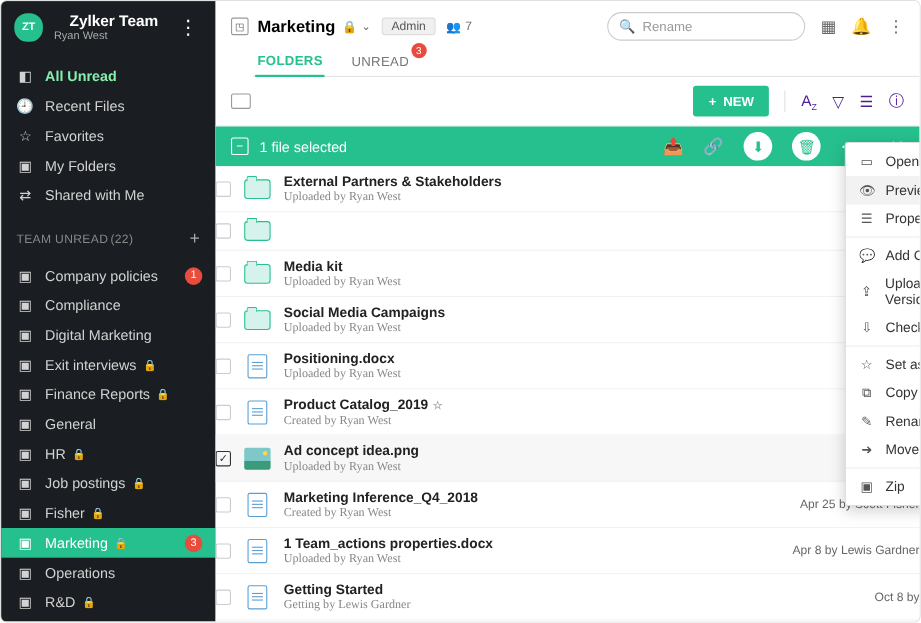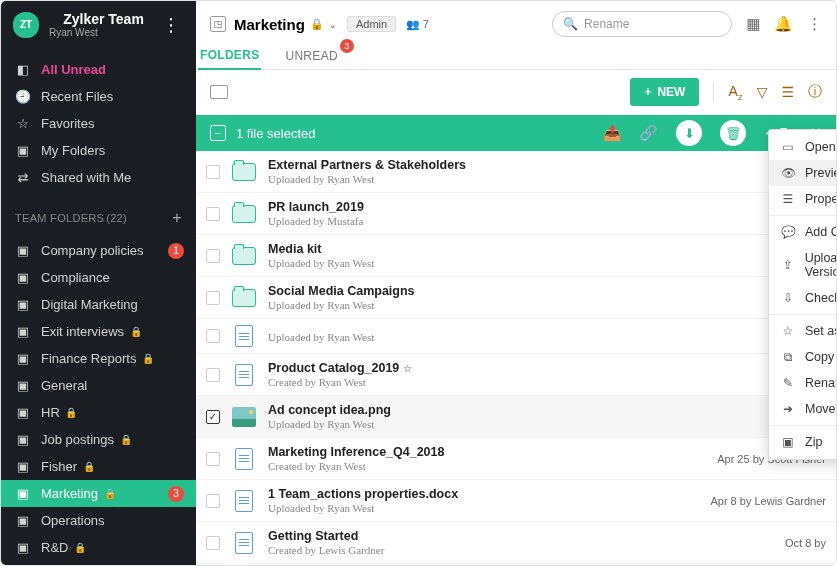--- a/index.html
+++ b/index.html
@@ -31,42 +31,42 @@
 .folder-icon-sq { width: 16px; height: 16px; border: 1px solid #999; border-radius: 2px; display: flex; align-items: center; justify-content: center; font-size: 9px; margin-right: 8px; color: #555; }
 .page-title { font-weight: 700; font-size: 15px; margin-right: 6px; }
 .small-lock { font-size: 11px; color: #666; margin-right: 4px; }
 .dropdown-caret { font-size: 10px; color: #666; margin-right: 10px; }
 .admin-chip { background: #f0f0f0; border: 1px solid #ddd; border-radius: 3px; padding: 1px 8px; font-size: 11px; color: #555; margin-right: 10px; }
 .member-count { display: flex; align-items: center; font-size: 11px; color: #666; gap: 3px; }
 .topbar-right { margin-left: auto; display: flex; align-items: center; gap: 14px; }
 .searchbox { border: 1px solid #ccc; border-radius: 14px; height: 26px; width: 180px; display: flex; align-items: center; padding: 0 10px; color: #999; font-size: 12px; gap: 6px; }
 .top-icon { color: #666; cursor: pointer; font-size: 15px; }
 
-.tabs { display: flex; align-items: center; padding: 0 2px; border-bottom: 1px solid #e5e5e5; font-size: 12px; height: 28px; }
+.tabs { display: flex; align-items: center; padding: 0 2px; border-bottom: 1px solid #e5e5e5; font-size: 12px; height: 28px; margin-left: 34px; }
 .tab { padding: 6px 2px; margin-right: 22px; color: #777; cursor: pointer; position: relative; letter-spacing: 0.3px; }
 .tab.active { color: #26c08e; border-bottom: 2px solid #26c08e; font-weight: 600; }
 .tab-badge { position: absolute; top: -4px; right: -14px; background: #e74c3c; color: #fff; border-radius: 8px; min-width: 14px; height: 14px; font-size: 9px; display: flex; align-items: center; justify-content: center; }
 
 .toolbar { display: flex; align-items: center; padding: 8px 14px; border-bottom: 1px solid #eee; }
 .view-icon { width: 18px; height: 14px; border: 1px solid #999; border-radius: 2px; position: relative; }
 .toolbar-right { margin-left: auto; display: flex; align-items: center; gap: 14px; }
 .new-btn { background: #26c08e; color: #fff; border: none; border-radius: 3px; height: 28px; padding: 0 14px; font-size: 12px; font-weight: 600; display: flex; align-items: center; gap: 6px; cursor: pointer; }
 .tool-sep { width: 1px; height: 20px; background: #e0e0e0; }
-.tool-icon { color: #a16207; cursor: pointer; font-size: 14px; }
+.tool-icon { color: #4c1d95; cursor: pointer; font-size: 14px; }
 
 .selection-bar { background: #26c08e; color: #fff; height: 36px; display: flex; align-items: center; padding: 0 14px; font-size: 13px; }
 .sel-left { display: flex; align-items: center; gap: 10px; flex: 1;}
 .sel-check { width: 16px; height: 16px; border: 1px solid #fff; border-radius: 2px; display: flex; align-items: center; justify-content: center; font-size: 11px; }
 .sel-icons { display: flex; align-items: center; gap: 18px; }
 .sel-action-icon { width: 26px; height: 26px; background: #fff; color: #26c08e; border-radius: 50%; display: flex; align-items: center; justify-content: center; font-size: 13px; cursor: pointer; }
 .sel-action-flat { color: #fff; cursor: pointer; font-size: 15px; }
 .sel-right { margin-left: auto; display: flex; align-items: center; gap: 10px; font-size: 12px; }
 
 .file-list { flex: 1; overflow-y: auto; }
-.file-row { display: flex; align-items: center; padding: 7px 10px; border-bottom: 1px solid #f2f2f2; font-size: 12px; position: relative; }
+.file-row { display: flex; align-items: center; padding: 7px 0; border-bottom: 1px solid #f2f2f2; font-size: 12px; position: relative; }
 .file-row.selected { background: #f7f7f7; }
 .file-check { width: 14px; height: 14px; border: 1px solid #ccc; border-radius: 2px; margin-right: 12px; display: flex; align-items: center; justify-content: center; font-size: 10px; color: #333; }
 .file-check.checked { border-color: #333; }
 .file-icon { width: 24px; height: 20px; margin-right: 12px; display: flex; align-items: center; justify-content: center; }
 .folder-shape { width: 24px; height: 18px; background: #d5f3ec; border: 1px solid #26c08e; border-radius: 3px; position: relative; }
 .folder-shape::before { content: ""; position: absolute; top: -4px; left: 1px; width: 8px; height: 4px; background: #d5f3ec; border: 1px solid #26c08e; border-bottom: none; border-radius: 2px 2px 0 0; }
 .doc-shape { width: 18px; height: 22px; border: 1px solid #5a9fd4; border-radius: 2px; background: #fff; position: relative; display:flex; flex-direction:column; justify-content:center; align-items:center; gap:2px;}
 .doc-shape .l { width:10px; height:1px; background:#5a9fd4;}
 .img-shape { width: 24px; height: 20px; background: linear-gradient(#7ec8c8 60%, #3a9b7a 60%); border-radius: 2px; position: relative; }
 .img-shape::after { content: ""; position: absolute; top: 3px; right: 3px; width: 4px; height: 4px; background: #ffd54f; border-radius: 50%; }
@@ -92,42 +92,42 @@
     <div class="team-info">
       <div class="team-name">Zylker Team</div>
       <div class="user-name">Ryan West</div>
     </div>
     <div class="sidebar-header-dots">⋮</div>
   </div>
 
   <div class="sidebar-section">
     <div class="sidebar-item">
       <span class="sidebar-icon">◧</span>
-      <span style="color:#ec4899;font-weight:600;">All Unread</span>
+      <span style="color:#86efac;font-weight:600;">All Unread</span>
     </div>
     <div class="sidebar-item">
       <span class="sidebar-icon">🕘</span>
       <span>Recent Files</span>
     </div>
     <div class="sidebar-item">
       <span class="sidebar-icon">☆</span>
       <span>Favorites</span>
     </div>
     <div class="sidebar-item">
       <span class="sidebar-icon">▣</span>
       <span>My Folders</span>
     </div>
     <div class="sidebar-item">
       <span class="sidebar-icon">⇄</span>
       <span>Shared with Me</span>
     </div>
   </div>
 
   <div class="section-header">
-    <span>TEAM FOLDERS</span>
+    <span>TEAM UNREAD</span>
     <span class="section-count">(22)</span>
     <span class="section-plus">+</span>
   </div>
 
   <div class="sidebar-section" id="team-folders">
       <div class="sidebar-item">
         <span class="sidebar-icon">▣</span>
         <span>Company policies</span>
         <span class="badge">1</span>
       </div>
@@ -260,24 +260,20 @@
           <div class="file-name">External Partners &amp; Stakeholders</div>
           <div class="file-sub">Uploaded by Ryan West</div>
         </div>
         <div class="file-time"></div>
       </div>
       <div class="file-row">
         <span class="file-check"></span>
         <span class="file-icon">
           <div class="folder-shape"></div>
         </span>
-        <div class="file-meta">
-          <div class="file-name">PR launch_2019</div>
-          <div class="file-sub">Uploaded by Mustafa</div>
-        </div>
         <div class="file-time"></div>
       </div>
       <div class="file-row">
         <span class="file-check"></span>
         <span class="file-icon">
           <div class="folder-shape"></div>
         </span>
         <div class="file-meta">
           <div class="file-name">Media kit</div>
           <div class="file-sub">Uploaded by Ryan West</div>
@@ -298,20 +294,21 @@
       <div class="file-row">
         <span class="file-check"></span>
         <span class="file-icon">
           <div class="doc-shape">
             <span class="l"></span>
             <span class="l"></span>
             <span class="l"></span>
           </div>
         </span>
         <div class="file-meta">
+          <div class="file-name">Positioning.docx</div>
           <div class="file-sub">Uploaded by Ryan West</div>
         </div>
         <div class="file-time">n West</div>
       </div>
       <div class="file-row">
         <span class="file-check"></span>
         <span class="file-icon">
           <div class="doc-shape">
             <span class="l"></span>
             <span class="l"></span>
@@ -369,21 +366,21 @@
         <span class="file-check"></span>
         <span class="file-icon">
           <div class="doc-shape">
             <span class="l"></span>
             <span class="l"></span>
             <span class="l"></span>
           </div>
         </span>
         <div class="file-meta">
           <div class="file-name">Getting Started</div>
-          <div class="file-sub">Created by Lewis Gardner</div>
+          <div class="file-sub">Getting by Lewis Gardner</div>
         </div>
         <div class="file-time">Oct 8 by</div>
       </div>
     </div>
 
   <div class="ctx-menu">
     <div class="ctx-item">
         <span class="ctx-icon">▭</span>
         <span>Open</span>
       </div>

